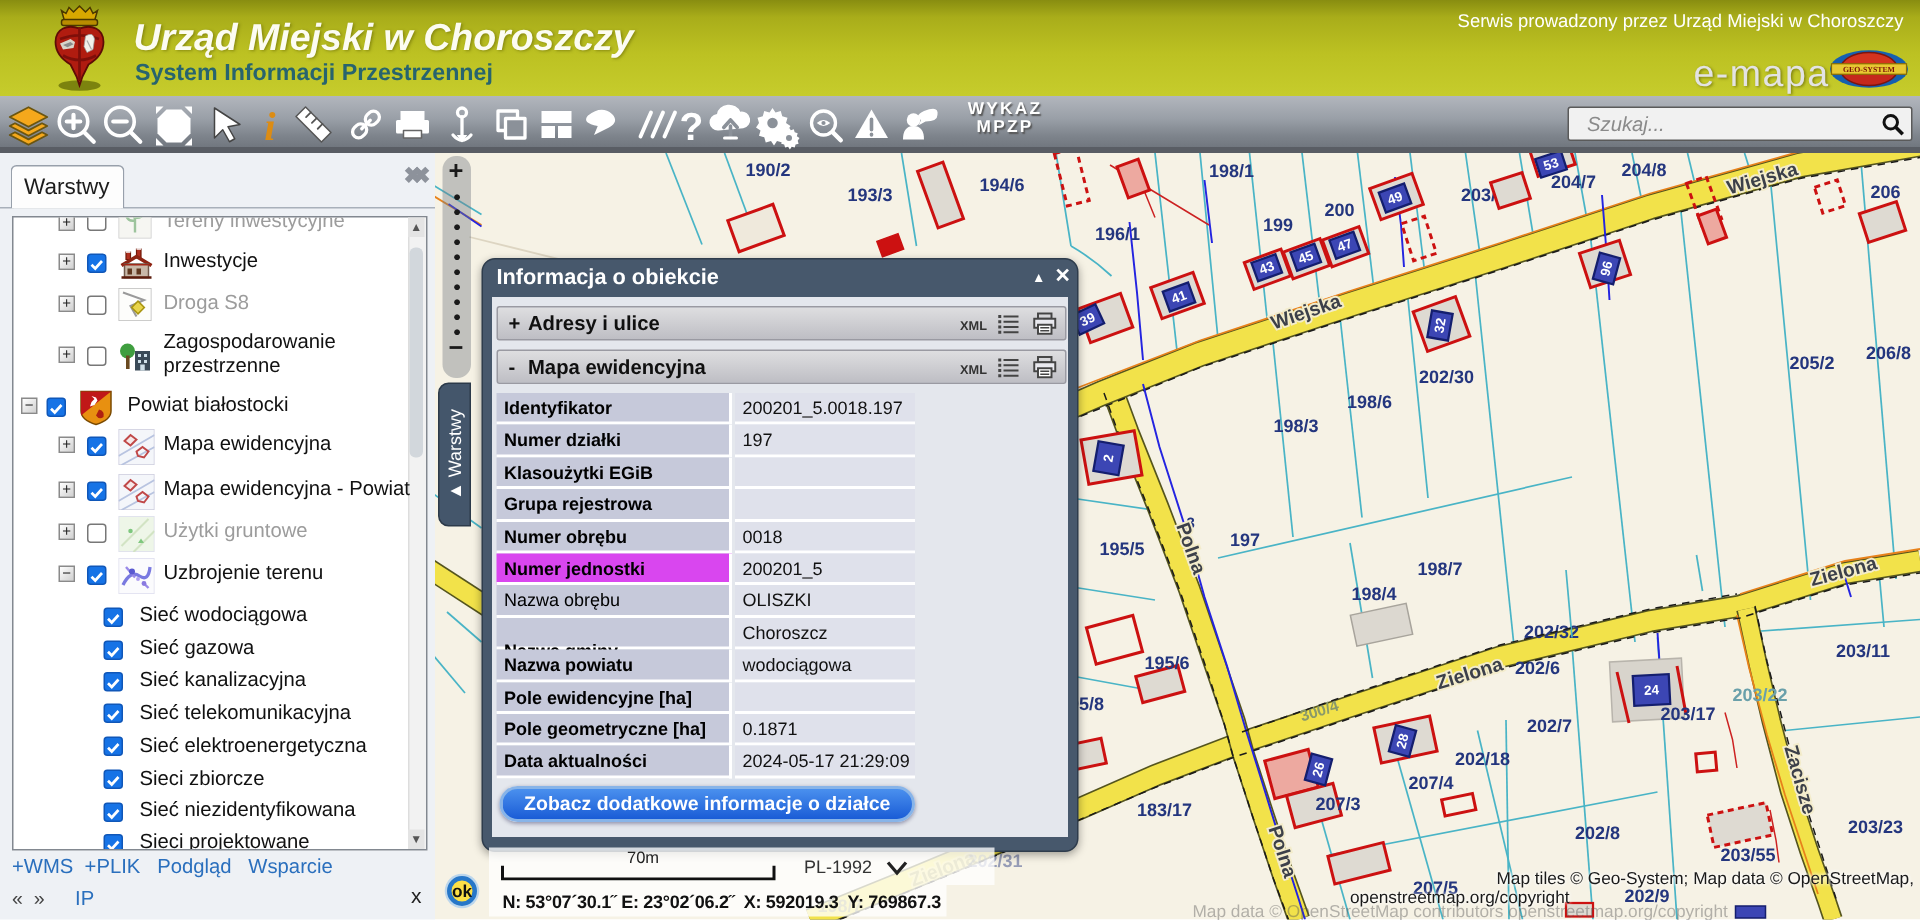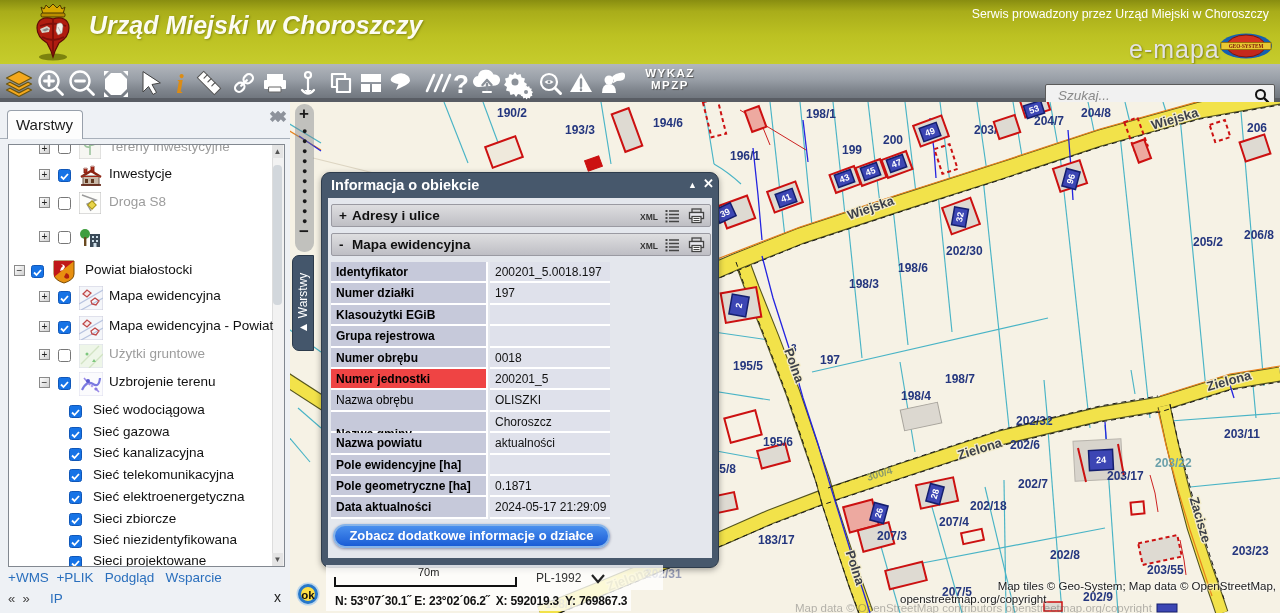--- a/index.html
+++ b/index.html
@@ -15,20 +15,21 @@
   <path d="M8 12 l-2 -7 l3 2 l2 -4 l3 3 l4 -4 l4 4 l3 -3 l2 4 l3 -2 l-2 7 z" fill="#d8a800" stroke="#4a3800" stroke-width="1"></path>
   <rect x="6" y="11" width="24" height="4" rx="1.5" fill="#b98c00" stroke="#4a3800" stroke-width="1"></rect>
   <path d="M18 17 C 10 14 2 17 2 26 C 2 33 7 38 12 41 L 16 49 L 18 55 L 20 49 L 24 41 C 29 38 34 33 34 26 C 34 17 26 14 18 17 Z" fill="#b01c10" stroke="#5e0c06" stroke-width="1.2"></path>
   <path d="M18 16 L 18 52 M 5 24 q 13 -5 26 0 M 7 35 q 11 6 22 0" stroke="#7e0f0a" stroke-width="1.8" fill="none"></path>
   <path d="M5 27 l7 -3 l3 2 l-1 4 l-7 1 z" fill="#d8d4ca"></path>
   <path d="M7 28 l5 -2 l2 1.5 l-4 2 z" fill="#8a8a8a"></path>
   <path d="M22 22 q5 -3 6 2 l-1 7 l-4 2 l-2 -4 z" fill="#f2f0ea" stroke="#999" stroke-width=".5"></path>
   <path d="M23 25 l3 6" stroke="#aaa" stroke-width=".8"></path>
  </svg>
  <div class="ab" style="left:89px;top:11px;font-size:25px;font-weight:bold;font-style:italic;color:#fcfcf2;text-shadow:1px 1px 2px rgba(90,90,0,.5)">Urząd Miejski w Choroszczy</div>
+ <div class="ab" style="left:90px;top:40px;font-size:15.5px;font-weight:bold;color:#28646e">System Informacji Przestrzennej</div>
  <div class="ab" style="right:11px;top:7px;font-size:12.3px;color:#fff">Serwis prowadzony przez Urząd Miejski w Choroszczy</div>
  <div class="ab" style="left:1129px;top:35px;font-size:25px;color:#e3e3e3;letter-spacing:1px;text-shadow:1px 1px 2px rgba(80,80,0,.6)">e-mapa</div>
  <svg class="ab" style="left:1219px;top:33px" width="54" height="26" viewBox="0 0 54 26">
   <ellipse cx="27" cy="13" rx="26" ry="12.5" fill="#1560b0"></ellipse>
   <ellipse cx="27" cy="13" rx="19" ry="11" fill="#c5281c"></ellipse>
   <path d="M8 13 a19 11 0 0 1 38 0 z" fill="#d4331f"></path>
   <ellipse cx="27" cy="13" rx="19" ry="11" fill="none" stroke="#7a1510" stroke-width="1"></ellipse>
   <rect x="2" y="9.5" width="50" height="7" fill="#e8c832" stroke="#8a6d00" stroke-width=".8"></rect>
   <text x="27" y="15.2" text-anchor="middle" font-size="5.2" font-weight="bold" fill="#7a1008" font-family="Liberation Serif,serif">GEO-SYSTEM</text>
  </svg>
@@ -106,21 +107,21 @@
           <path d="M0 -3.5 v7 M0 6.5 v.5" stroke="#8b9199" stroke-width="2.4"></path>
         </g>
    <g transform="translate(612,16)" fill="#fff" stroke="none">
           <circle cx="-3" cy="-3" r="4.5"></circle>
           <path d="M-10 10 q0 -9 7 -9 q7 0 7 9 z"></path>
           <path d="M4 -9 q10 -4 9 2.5 q0 4.5 -8 4.5 l-4.5 2.5 l1.5 -3.5 q-5 -2.5 2 -6 z"></path>
         </g>
   </g>
  </svg>
  <div class="ab" style="left:641px;top:3px;width:58px;text-align:center;font-size:11.5px;font-weight:bold;color:#fff;letter-spacing:1.5px;line-height:12px;text-shadow:1px 1px 1px #555">WYKAZ<br>MPZP</div>
- <div class="ab" style="left:1045px;top:20px;width:230px;height:23px;background:#f1f1f1;border:1px solid #5a5a5a;border-radius:2px">
+ <div class="ab" style="left:1045px;top:7px;width:230px;height:23px;background:#f1f1f1;border:1px solid #5a5a5a;border-radius:2px">
    <span style="position:absolute;left:12px;top:3px;font-size:13.5px;font-style:italic;color:#8a8a8a">Szukaj...</span>
    <svg style="position:absolute;right:4px;top:3px" width="16" height="16" viewBox="0 0 16 16">
         <circle cx="6.5" cy="6.5" r="4.5" fill="none" stroke="#111" stroke-width="2"></circle>
         <path d="M10 10 l4.5 4.5" stroke="#111" stroke-width="2.4"></path>
       </svg>
  </div>
 </div>
 <div id="sidebar">
 <div class="ab" style="left:7px;top:8px;width:76px;height:29px;background:#fdfdfd;border:1px solid #98a0ab;border-bottom:none;border-radius:4px 4px 0 0;z-index:2"></div>
 <div class="ab" style="left:16px;top:14px;font-size:15px;color:#1c1c1c;z-index:3">Warstwy</div>
@@ -168,20 +169,21 @@
 <svg class="ab" style="left:70px;top:81px" width="24" height="24" viewBox="0 0 24 24">
         <circle cx="6" cy="8" r="5" fill="#3f9e3f"></circle>
         <rect x="5" y="11" width="2.4" height="9" fill="#6a4a20"></rect>
         <rect x="11" y="8" width="10" height="13" fill="#3a4a58"></rect>
         <rect x="13" y="10" width="2" height="2" fill="#cfe0ea"></rect>
         <rect x="17" y="10" width="2" height="2" fill="#cfe0ea"></rect>
         <rect x="13" y="14" width="2" height="2" fill="#cfe0ea"></rect>
         <rect x="17" y="14" width="2" height="2" fill="#cfe0ea"></rect>
         <rect x="14.5" y="17" width="3" height="4" fill="#cfe0ea"></rect>
       </svg>
+<div class="ab" style="left:100px;top:75px;font-size:13.5px;color:#111;line-height:16px">Zagospodarowanie<br>przestrzenne</div>
 <div class="ab" style="left:5px;top:120px;width:11px;height:11px;background:linear-gradient(135deg,#fff,#cfcfcf);border:1px solid #8a8a8a;font-size:10px;line-height:9px;text-align:center;color:#222">−</div>
 <div class="ab" style="left:22px;top:120px;width:13px;height:13px;background:#1673e6;border:1px solid #1057b8;border-radius:2.5px">
         <svg width="11" height="11" viewBox="0 0 11 11" style="position:absolute;left:0;top:1px">
           <path d="M2 5.5 L4.5 8 L9 3" stroke="#fff" stroke-width="1.8" fill="none"></path>
         </svg>
       </div>
 <svg class="ab" style="left:44px;top:115px" width="22" height="24" viewBox="0 0 22 24">
         <path d="M1 1 h20 v13 q0 6 -10 9 q-10 -3 -10 -9 z" fill="#e89010" stroke="#7a4a00"></path>
         <path d="M1 1 h20 L1 17 z" fill="#c01818"></path>
         <path d="M8 4 l2 2 l-2 2 l-1 3 l3 -1 l2 -3 l-1 -2 z" fill="#fff"></path>
@@ -564,28 +566,28 @@
 <div class="ab" style="left:331px;top:262.0px;width:157px;height:21.4px;background:#c6c9da;font-size:12px;font-weight:bold;color:#000;padding:3px 0 0 5px;border-bottom:2px solid #fff;border-right:2px solid #fff">Identyfikator</div>
 <div class="ab" style="left:490px;top:262.0px;width:120px;height:21.4px;background:#dfe1eb;font-size:12px;color:#111;padding:3px 0 0 5px;border-bottom:2px solid #fff">200201_5.0018.197</div>
 <div class="ab" style="left:331px;top:283.4px;width:157px;height:21.4px;background:#c6c9da;font-size:12px;font-weight:bold;color:#000;padding:3px 0 0 5px;border-bottom:2px solid #fff;border-right:2px solid #fff">Numer działki</div>
 <div class="ab" style="left:490px;top:283.4px;width:120px;height:21.4px;background:#dfe1eb;font-size:12px;color:#111;padding:3px 0 0 5px;border-bottom:2px solid #fff">197</div>
 <div class="ab" style="left:331px;top:304.8px;width:157px;height:21.4px;background:#c6c9da;font-size:12px;font-weight:bold;color:#000;padding:3px 0 0 5px;border-bottom:2px solid #fff;border-right:2px solid #fff">Klasoużytki <b>EGiB</b></div>
 <div class="ab" style="left:490px;top:304.8px;width:120px;height:21.4px;background:#dfe1eb;font-size:12px;color:#111;padding:3px 0 0 5px;border-bottom:2px solid #fff"></div>
 <div class="ab" style="left:331px;top:326.2px;width:157px;height:21.4px;background:#c6c9da;font-size:12px;font-weight:bold;color:#000;padding:3px 0 0 5px;border-bottom:2px solid #fff;border-right:2px solid #fff">Grupa rejestrowa</div>
 <div class="ab" style="left:490px;top:326.2px;width:120px;height:21.4px;background:#dfe1eb;font-size:12px;color:#111;padding:3px 0 0 5px;border-bottom:2px solid #fff"></div>
 <div class="ab" style="left:331px;top:347.6px;width:157px;height:21.4px;background:#c6c9da;font-size:12px;font-weight:bold;color:#000;padding:3px 0 0 5px;border-bottom:2px solid #fff;border-right:2px solid #fff">Numer obrębu</div>
 <div class="ab" style="left:490px;top:347.6px;width:120px;height:21.4px;background:#dfe1eb;font-size:12px;color:#111;padding:3px 0 12px 5px;border-bottom:2px solid #fff">0018</div>
-<div class="ab" style="left:331px;top:369.0px;width:157px;height:21px;background:#ef4444;font-size:12px;font-weight:bold;color:#000;padding:3px 0 0 5px;border-bottom:2px solid #fff;border-right:2px solid #fff">Numer jednostki</div>
+<div class="ab" style="left:331px;top:369.0px;width:157px;height:21px;background:#d946ef;font-size:12px;font-weight:bold;color:#000;padding:3px 0 0 5px;border-bottom:2px solid #fff;border-right:2px solid #fff">Numer jednostki</div>
 <div class="ab" style="left:490px;top:369.0px;width:120px;height:21.4px;background:#dfe1eb;font-size:12px;color:#111;padding:3px 0 0 5px;border-bottom:2px solid #fff">200201_5</div>
 <div class="ab" style="left:331px;top:390.4px;width:157px;height:21.4px;background:#c6c9da;font-size:12px;font-weight:normal;color:#000;padding:3px 0 0 5px;border-bottom:2px solid #fff;border-right:2px solid #fff">Nazwa obrębu</div>
 <div class="ab" style="left:490px;top:390.4px;width:120px;height:21.4px;background:#dfe1eb;font-size:12px;color:#111;padding:3px 0 0 5px;border-bottom:2px solid #fff">OLISZKI</div>
 <div class="ab" style="left:331px;top:411.8px;width:157px;height:21.4px;background:#c6c9da;font-size:12px;font-weight:bold;color:#000;padding:15px 0 0 5px;border-bottom:2px solid #fff;border-right:2px solid #fff">Nazwa gminy</div>
 <div class="ab" style="left:490px;top:411.8px;width:120px;height:21.4px;background:#dfe1eb;font-size:12px;color:#111;padding:3px 0 0 5px;border-bottom:2px solid #fff">Choroszcz</div>
 <div class="ab" style="left:331px;top:433.2px;width:157px;height:21.4px;background:#c6c9da;font-size:12px;font-weight:bold;color:#000;padding:3px 0 0 5px;border-bottom:2px solid #fff;border-right:2px solid #fff">Nazwa powiatu</div>
-<div class="ab" style="left:490px;top:433.2px;width:120px;height:21.4px;background:#dfe1eb;font-size:12px;color:#111;padding:3px 0 0 5px;border-bottom:2px solid #fff">aktualności</div>
+<div class="ab" style="left:490px;top:433.2px;width:120px;height:21.4px;background:#dfe1eb;font-size:12px;color:#111;padding:3px 0 0 5px;border-bottom:2px solid #fff">wodociągowa</div>
 <div class="ab" style="left:331px;top:454.6px;width:157px;height:21.4px;background:#c6c9da;font-size:12px;font-weight:bold;color:#000;padding:3px 0 0 5px;border-bottom:2px solid #fff;border-right:2px solid #fff">Pole ewidencyjne [ha]</div>
 <div class="ab" style="left:490px;top:454.6px;width:120px;height:21.4px;background:#dfe1eb;font-size:12px;color:#111;padding:3px 0 0 5px;border-bottom:2px solid #fff"></div>
 <div class="ab" style="left:331px;top:476.0px;width:157px;height:21.4px;background:#c6c9da;font-size:12px;font-weight:bold;color:#000;padding:3px 0 0 5px;border-bottom:2px solid #fff;border-right:2px solid #fff">Pole geometryczne [ha]</div>
 <div class="ab" style="left:490px;top:476.0px;width:120px;height:21.4px;background:#dfe1eb;font-size:12px;color:#111;padding:3px 0 0 5px;border-bottom:2px solid #fff">0.1871</div>
 <div class="ab" style="left:331px;top:497.4px;width:157px;height:21.4px;background:#c6c9da;font-size:12px;font-weight:bold;color:#000;padding:3px 0 0 5px;border-bottom:2px solid #fff;border-right:2px solid #fff">Data aktualności</div>
 <div class="ab" style="left:490px;top:497.4px;width:120px;height:21.4px;background:#dfe1eb;font-size:12px;color:#111;padding:3px 0 0 5px;border-bottom:2px solid #fff">2024-05-17 21:29:09</div>
 <div class="ab" style="left:333px;top:524px;width:277px;height:24px;background:linear-gradient(180deg,#4a90ee,#1a5cd6);border:2px solid #88b4e8;border-radius:14px;text-align:center;font-size:13px;font-weight:bold;color:#fff;line-height:20px;box-shadow:0 1px 3px rgba(0,0,60,.4)">Zobacz dodatkowe informacje o działce</div>
 <div class="ab" style="left:326px;top:565px;width:337px;height:25px;background:rgba(255,255,255,.78)"></div>
 <div class="ab" style="left:326px;top:590px;width:305px;height:21px;background:rgba(255,255,255,.78)"></div>
 <div class="ab" style="left:418px;top:566px;font-size:11px;color:#222">70m</div>

